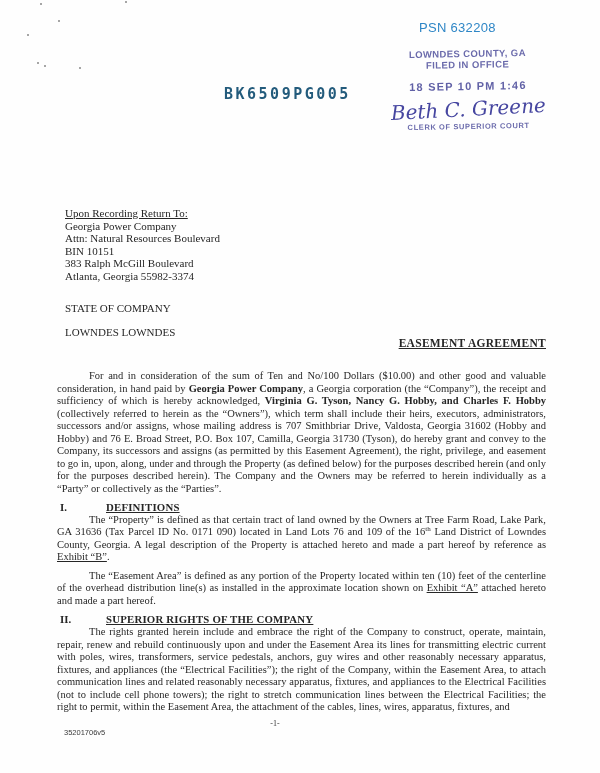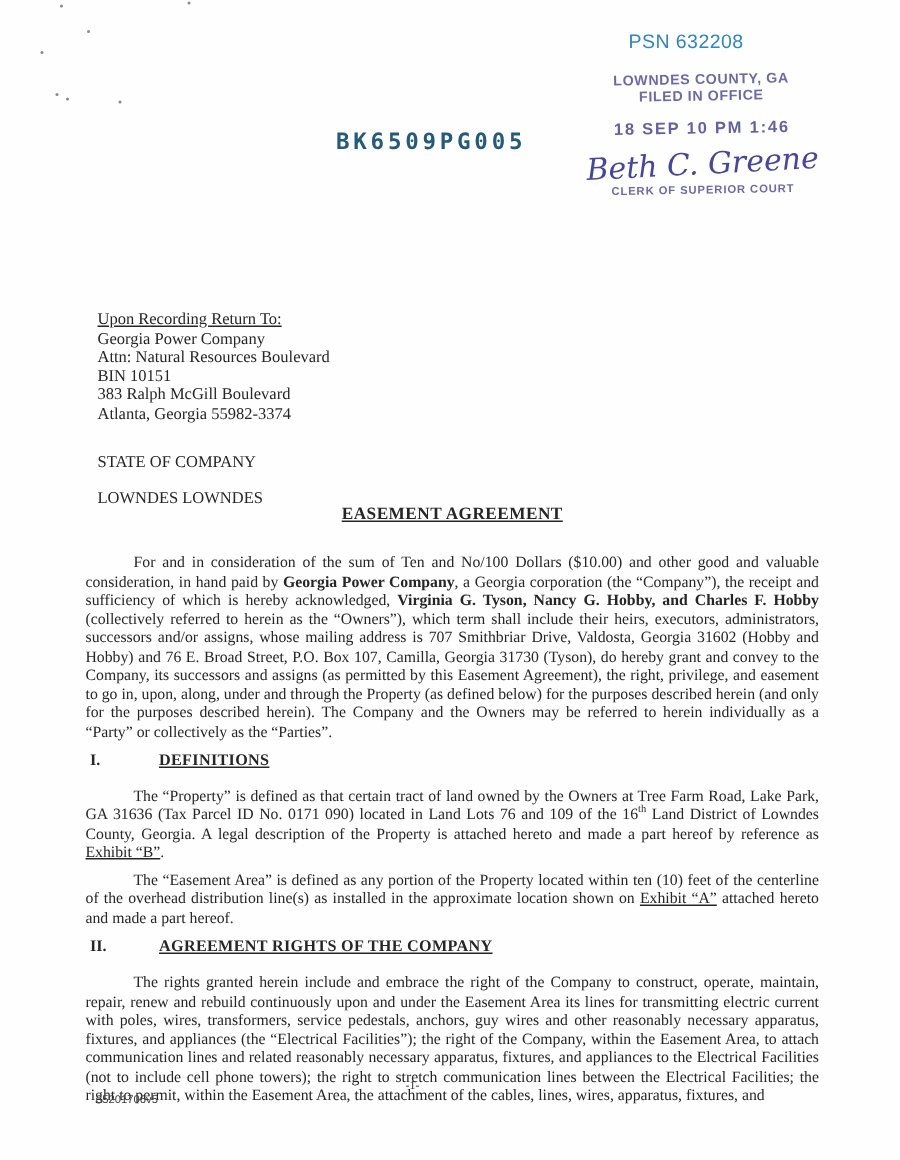--- a/index.html
+++ b/index.html
@@ -34,29 +34,29 @@
 
   .speck { position:absolute; width:2px; height:2px; background:#4a4a4a; border-radius:50%; opacity:0.65; }
 
   
   .content { position:absolute; left:57px; top:207px; width:489px; font-size:10.5px; line-height:12.6px; }
   .address { margin-left:8px; font-size:11px; line-height:12.6px; }
   .addr-heading { text-decoration:underline; }
   .state-line { margin-left:8px; margin-top:19px; font-size:11px; }
   .county-line { margin-left:8px; margin-top:12px; font-size:11px; }
   .doc-title {
-    text-align:center; font-weight:700; text-decoration:underline;
+    text-align:right; font-weight:700; text-decoration:underline;
     font-size:11.5px; margin-top:-2px; letter-spacing:0.3px;
   }
   .body-para {
     margin:6px 0 0 0; text-align:justify; text-indent:32px; line-height:12.5px;
   }
   #body-flow .body-para:first-child { margin-top:21px; }
   .sec-heading { display:flex; margin-top:6px; font-weight:700; font-size:10.8px; }
-  .sec-heading + .body-para { margin-top:12px; }
+  .sec-heading + .body-para { margin-top:0; }
   .sec-numeral { width:46px; flex:none; padding-left:3px; }
   .sec-title { text-decoration:underline; letter-spacing:0.2px; }
   .seg-b { font-weight:700; }
   .seg-u { text-decoration:underline; }
   .seg-sup { vertical-align:super; font-size:7px; line-height:0; }
 
   
   .footer-page {
     position:absolute; left:255px; top:719px; width:40px; text-align:center;
     font-size:8px; color:#333;
@@ -109,21 +109,21 @@
     <div id="body-flow">
         <p class="body-para"><span>For and in consideration of the sum of Ten and No/100 Dollars ($10.00) and other good and valuable consideration, in hand paid by </span><span class="seg-b">Georgia Power Company</span><span>, a Georgia corporation (the “Company”), the receipt and sufficiency of which is hereby acknowledged, </span><span class="seg-b">Virginia G. Tyson, Nancy G. Hobby, and Charles F. Hobby</span><span> (collectively referred to herein as the “Owners”), which term shall include their heirs, executors, administrators, successors and/or assigns, whose mailing address is 707 Smithbriar Drive, Valdosta, Georgia 31602 (Hobby and Hobby) and 76 E. Broad Street, P.O. Box 107, Camilla, Georgia 31730 (Tyson), do hereby grant and convey to the Company, its successors and assigns (as permitted by this Easement Agreement), the right, privilege, and easement to go in, upon, along, under and through the Property (as defined below) for the purposes described herein (and only for the purposes described herein).  The Company and the Owners may be referred to herein individually as a “Party” or collectively as the “Parties”.</span></p>
         <div class="sec-heading">
           <span class="sec-numeral">I.</span>
           <span class="sec-title">DEFINITIONS</span>
         </div>
         <p class="body-para"><span>The “Property” is defined as that certain tract of land owned by the Owners at Tree Farm Road, Lake Park, GA 31636 (Tax Parcel ID No. 0171 090) located in Land Lots 76 and 109 of the 16</span><span class="seg-sup">th</span><span> Land District of Lowndes County, Georgia. A legal description of the Property is attached hereto and made a part hereof by reference as </span><span class="seg-u">Exhibit “B”</span><span>.</span></p>
         <p class="body-para"><span>The “Easement Area” is defined as any portion of the Property located within ten (10) feet of the centerline of the overhead distribution line(s) as installed in the approximate location shown on </span><span class="seg-u">Exhibit “A”</span><span> attached hereto and made a part hereof.</span></p>
         <div class="sec-heading">
           <span class="sec-numeral">II.</span>
-          <span class="sec-title">AGREEMENT RIGHTS OF THE COMPANY</span>
+          <span class="sec-title">SUPERIOR RIGHTS OF THE COMPANY</span>
         </div>
         <p class="body-para"><span>The rights granted herein include and embrace the right of the Company to construct, operate, maintain, repair, renew and rebuild continuously upon and under the Easement Area its lines for transmitting electric current with poles, wires, transformers, service pedestals, anchors, guy wires and other reasonably necessary apparatus, fixtures, and appliances (the “Electrical Facilities”); the right of the Company, within the Easement Area, to attach communication lines and related reasonably necessary apparatus, fixtures, and appliances to the Electrical Facilities (not to include cell phone towers); the right to stretch communication lines between the Electrical Facilities; the right to permit, within the Easement Area, the attachment of the cables, lines, wires, apparatus, fixtures, and</span></p>
       </div>
   </div>
 
   <div class="footer-page">-1-</div>
   <div class="footer-docid">35201706v5</div>
 
 </div>
 

